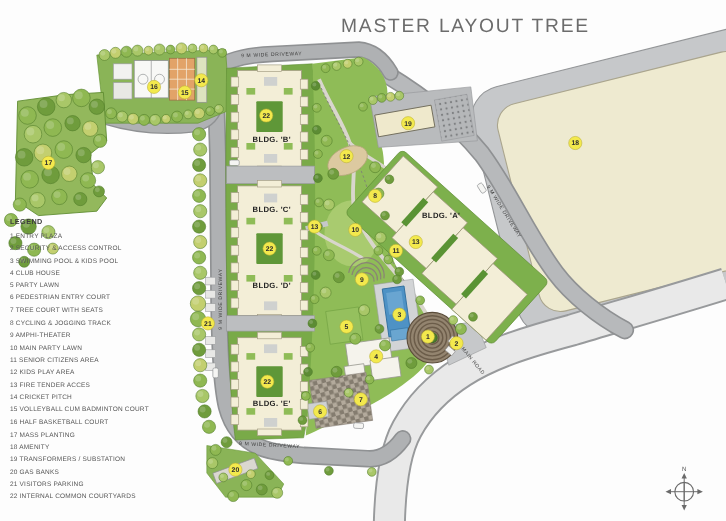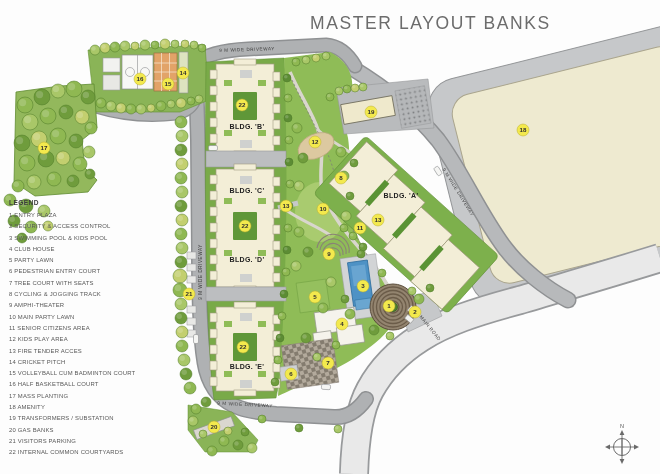--- a/index.html
+++ b/index.html
@@ -944,21 +944,21 @@
       <g fill="#6a6a6a" stroke="none">
         <polygon points="622,430 619.6,435 624.4,435"></polygon>
         <polygon points="622,464 619.6,459 624.4,459"></polygon>
         <polygon points="605,447 610,444.6 610,449.4"></polygon>
         <polygon points="639,447 634,444.6 634,449.4"></polygon>
       </g>
       <text class="compass-n" x="622" y="428" text-anchor="middle" stroke="none" fill="#555">N</text>
     </g>
   </svg>
 
-  <div class="page-title">MASTER LAYOUT BANKS</div>
+  <div class="page-title">MASTER LAYOUT TREE</div>
 
   <div class="legend">
     <div class="legend-heading">LEGEND</div>
     <div id="legend-items">
         <div class="lg-item">1 ENTRY PLAZA</div>
         <div class="lg-item">2 SECURITY &amp; ACCESS CONTROL</div>
         <div class="lg-item">3 SWIMMING POOL &amp; KIDS POOL</div>
         <div class="lg-item">4 CLUB HOUSE</div>
         <div class="lg-item">5 PARTY LAWN</div>
         <div class="lg-item">6 PEDESTRIAN ENTRY COURT</div>

